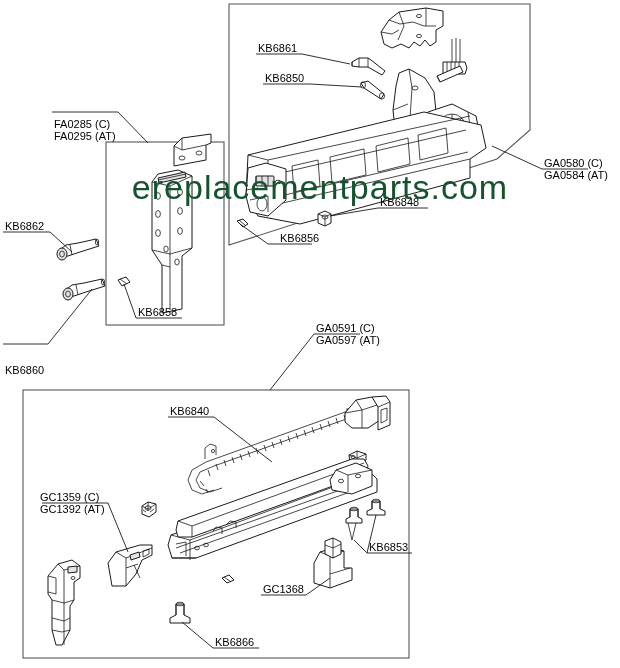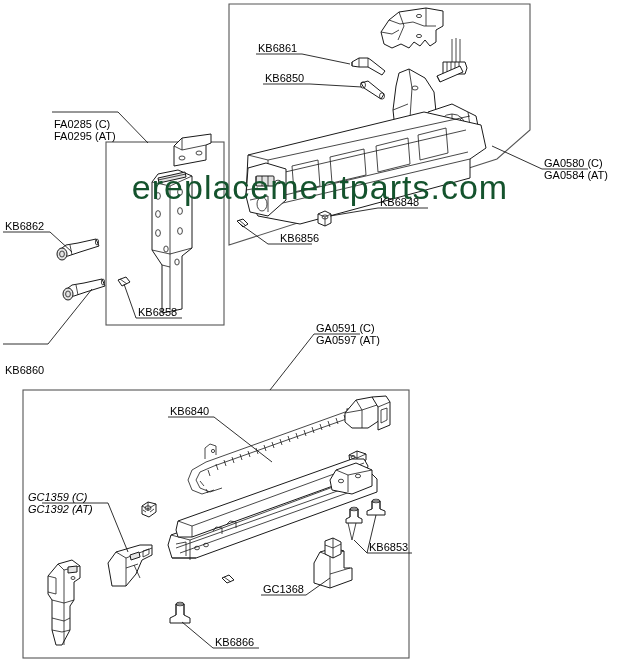--- a/index.html
+++ b/index.html
@@ -406,21 +406,21 @@
 
   <div class="lbl" style="left:316px; top:322px;">
       <span>GA0591 (C)</span>
       <span>GA0597 (AT)</span>
     </div>
 
   <div class="lbl" style="left:170px; top:405px;text-align:right;">
       <span>KB6840</span>
     </div>
 
-  <div class="lbl" style="left:28px;  top:491px;font-style:italic;">
+  <div class="lbl" style="left:40px;  top:491px;">
       <span>GC1359 (C)</span>
       <span>GC1392 (AT)</span>
     </div>
 
   <div class="lbl" style="left:369px; top:541px;">
       <span>KB6853</span>
     </div>
 
   <div class="lbl" style="left:263px; top:583px;">
       <span>GC1368</span>

